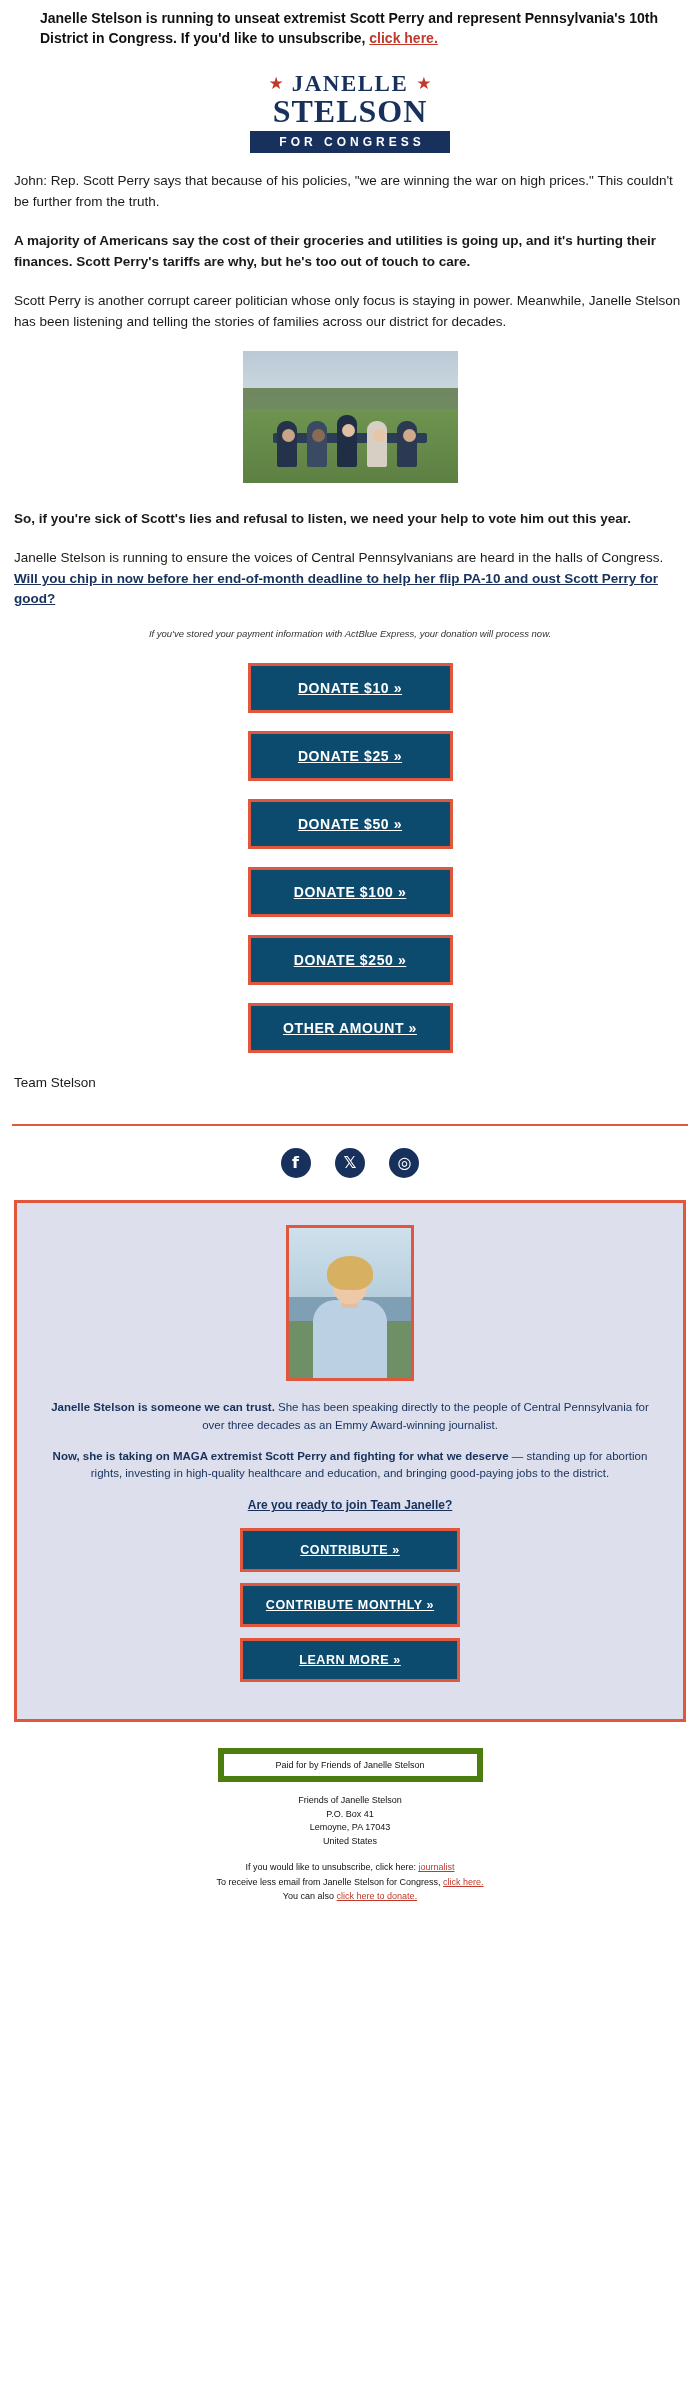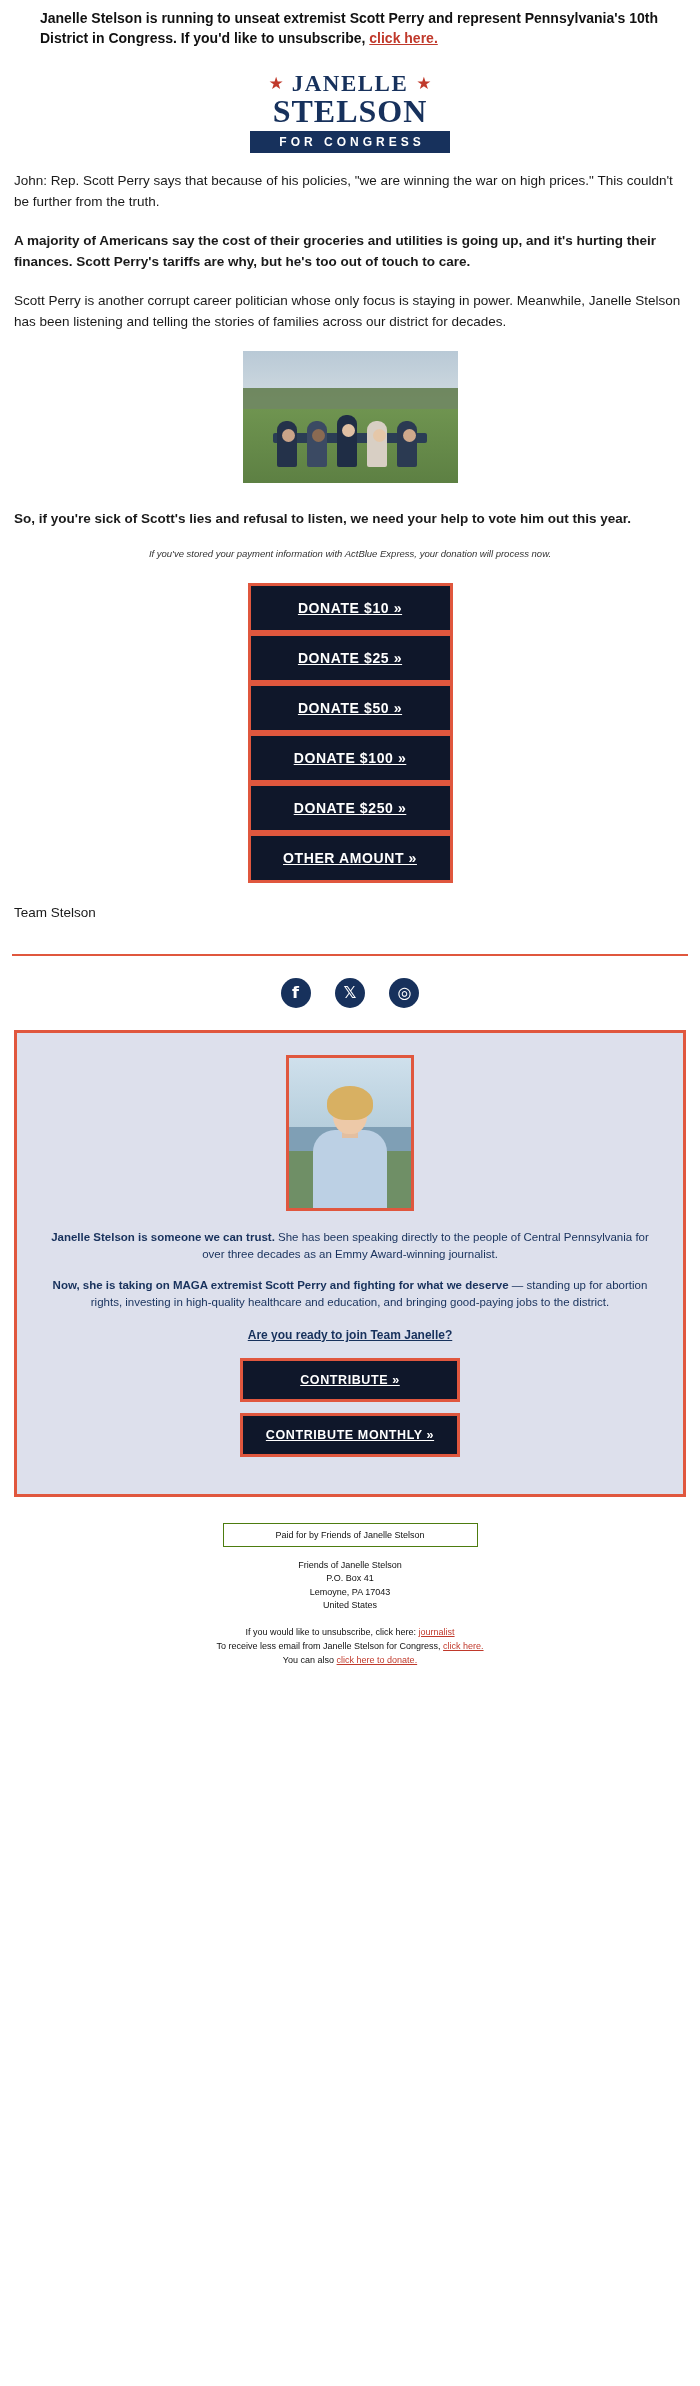--- a/index.html
+++ b/index.html
@@ -137,22 +137,22 @@
     margin: 2px 0 24px 0;
   }
 
   
   .btn-stack {
     text-align: center;
   }
   .btn {
     display: block;
     width: 205px;
-    margin: 0 auto 0 auto;
-    background: #0f172a;
+    margin: 0 auto 18px auto;
+    background: #0c4a6e;
     border: 3px solid #e0573e;
     color: #ffffff;
     font-size: 14px;
     font-weight: bold;
     letter-spacing: .6px;
     text-align: center;
     padding: 14px 4px;
     box-sizing: border-box;
     cursor: pointer;
   }
@@ -241,21 +241,21 @@
     width: 220px;
     font-size: 12.5px;
     padding: 12px 4px;
     margin-bottom: 11px;
   }
 
   
   .paidfor {
     width: 245px;
     margin: 26px auto 12px auto;
-    border: 1px solid #4d7c0f;
+    border: 6px solid #4d7c0f;
     text-align: center;
     font-size: 9px;
     padding: 6px 4px;
     color: #111;
   }
   .addr {
     text-align: center;
     font-size: 9px;
     line-height: 1.5;
     color: #111;
@@ -301,20 +301,23 @@
       <div class="photo-1">
         <div class="sky"></div><div class="treeline"></div><div class="grass"></div>
         <div class="bench"></div>
         <div class="p p1"></div><div class="p p2"></div><div class="p p3"></div><div class="p p4"></div><div class="p p5"></div>
         <div class="h h1"></div><div class="h h2"></div><div class="h h3"></div><div class="h h4"></div><div class="h h5"></div>
       </div>
     </div>
 
     <p class="copy bold">So, if you're sick of Scott's lies and refusal to listen, we need your help to vote him out this year.</p>
 
+    <p class="copy">
+      <span>Janelle Stelson is running to ensure the voices of Central Pennsylvanians are heard in the halls of Congress. </span><a href="#">Will you chip in now before her end-of-month deadline to help her flip PA-10 and oust Scott Perry for good?</a>
+    </p>
 
     <div class="fineprint">If you've stored your payment information with ActBlue Express, your donation will process now.</div>
 
     <div class="btn-stack">
       <a class="btn" href="#">DONATE $10 »</a>
       <a class="btn" href="#">DONATE $25 »</a>
       <a class="btn" href="#">DONATE $50 »</a>
       <a class="btn" href="#">DONATE $100 »</a>
       <a class="btn" href="#">DONATE $250 »</a>
       <a class="btn" href="#">OTHER AMOUNT »</a>
@@ -346,20 +349,21 @@
       <b>Janelle Stelson is someone we can trust.</b><span> She has been speaking directly to the people of Central Pennsylvania for over three decades as an Emmy Award-winning journalist.</span>
     </p>
     <p>
       <b>Now, she is taking on MAGA extremist Scott Perry and fighting for what we deserve</b><span> — standing up for abortion rights, investing in high-quality healthcare and education, and bringing good-paying jobs to the district.</span>
     </p>
 
     <div class="question">Are you ready to join Team Janelle?</div>
 
     <a class="btn" href="#">CONTRIBUTE »</a>
     <a class="btn" href="#">CONTRIBUTE MONTHLY »</a>
+    <a class="btn" href="#">LEARN MORE »</a>
   </div>
 
   <div class="paidfor">Paid for by Friends of Janelle Stelson</div>
 
   <div class="addr">
     <div>Friends of Janelle Stelson</div>
     <div>P.O. Box 41</div>
     <div>Lemoyne, PA 17043</div>
     <div>United States</div>
   </div>

